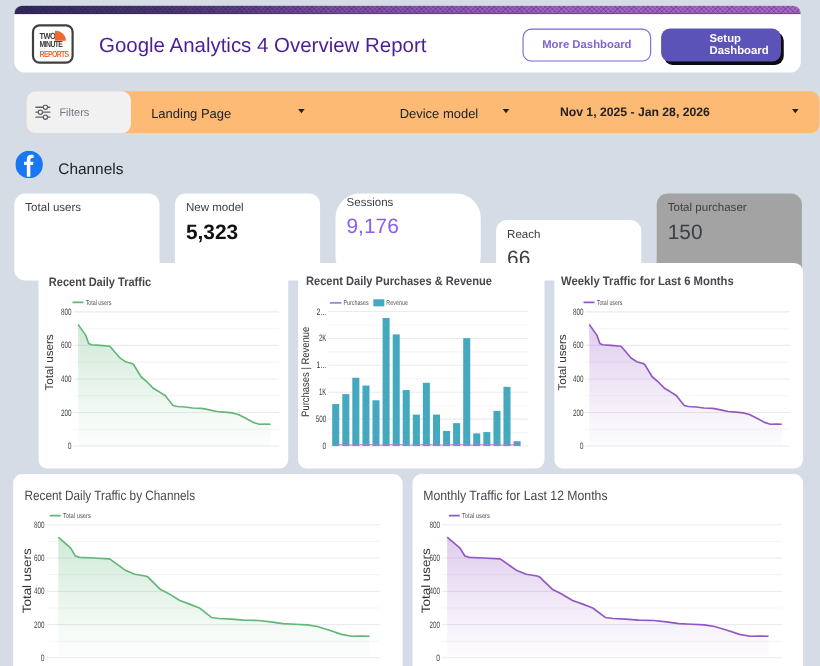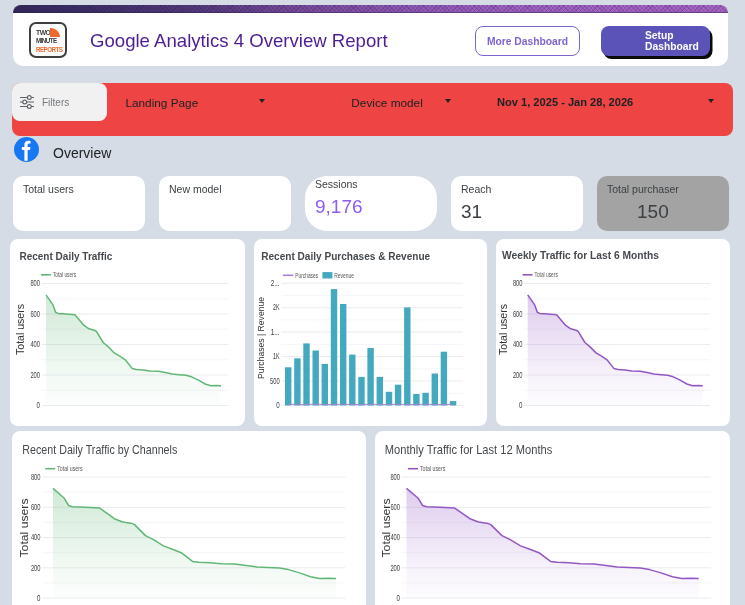--- a/index.html
+++ b/index.html
@@ -11,25 +11,25 @@
     <div style="position:absolute;inset:0;background-image:repeating-linear-gradient(45deg,rgba(35,22,62,.20) 0 1px,transparent 1px 3px),repeating-linear-gradient(-45deg,rgba(35,22,62,.20) 0 1px,transparent 1px 3px);"></div>
   </div>
 
   <div style="position:absolute;left:16px;top:17px;width:38px;height:36px;border:2px solid #3f3f3f;border-radius:7px;background:#fff;overflow:hidden;">
     <div style="position:absolute;left:5px;top:4.5px;font-weight:700;font-size:8px;line-height:8px;color:#3b3b3b;letter-spacing:-0.6px;transform:scaleX(0.85);transform-origin:left;">TWO</div>
     <div style="position:absolute;left:19px;top:4px;width:10px;height:9px;background:#ed6a2f;border-radius:0 9px 0 0;"></div>
     <div style="position:absolute;left:5px;top:13px;font-weight:700;font-size:8px;line-height:8px;color:#3b3b3b;letter-spacing:-0.7px;transform:scaleX(0.78);transform-origin:left;">MINUTE</div>
     <div style="position:absolute;left:5px;top:21.5px;font-weight:700;font-size:8px;line-height:8px;color:#ed6a2f;letter-spacing:-0.7px;transform:scaleX(0.78);transform-origin:left;">REPORTS</div>
   </div>
   <div style="position:absolute;left:77px;top:25px;font-size:18.6px;color:#4c1d95;">Google Analytics 4 Overview Report</div>
-  <div style="position:absolute;left:462px;top:21px;width:105px;height:30px;border:1.5px solid #7e64d2;border-radius:8px;color:#7e64d2;font-weight:700;font-size:10.3px;display:flex;align-items:center;justify-content:center;">More Dashboard</div>
+  <div style="position:absolute;left:462px;top:21px;width:117px;height:30px;border:1.5px solid #7e64d2;border-radius:8px;color:#7e64d2;font-weight:700;font-size:10.3px;display:flex;align-items:center;justify-content:center;">More Dashboard</div>
   <div style="position:absolute;left:588px;top:21px;width:109px;height:30px;background:#5b53b8;border-radius:8px;color:#fff;font-weight:700;font-size:10.3px;display:flex;align-items:center;justify-content:center;box-shadow:2.5px 3px 0 #0b0b0b;padding-left:44px;">Setup Dashboard</div>
 </div>
 
-<div style="position:absolute;left:12px;top:83px;width:721px;height:53px;background:#ef4444;border-radius:8px;">
+<div style="position:absolute;left:24px;top:83px;width:721px;height:38px;background:#fdba74;border-radius:8px;">
   <div style="position:absolute;left:0;top:0;width:95px;height:38px;background:#f1f1f1;border-radius:8px;display:flex;align-items:center;">
     <svg width="14" height="14" viewBox="0 0 14 14" style="margin-left:7.5px;">
       <g stroke="#5f6368" stroke-width="1.2" stroke-linecap="round">
         <line x1="0.5" y1="2.5" x2="13.5" y2="2.5"></line>
           <line x1="0.5" y1="7" x2="13.5" y2="7"></line>
           <line x1="0.5" y1="11.5" x2="13.5" y2="11.5"></line>
       </g>
       <circle cx="9.3" cy="2.5" r="1.9" fill="#fff" stroke="#5f6368" stroke-width="1.2"></circle>
         <circle cx="4.7" cy="7" r="1.9" fill="#fff" stroke="#5f6368" stroke-width="1.2"></circle>
         <circle cx="9.3" cy="11.5" r="1.9" fill="#fff" stroke="#5f6368" stroke-width="1.2"></circle>
@@ -43,45 +43,46 @@
   <span style="position:absolute;left:485px;top:13px;font-size:11.1px;font-weight:700;color:#202124;">Nov 1, 2025 - Jan 28, 2026</span>
   <span style="position:absolute;left:695.5px;top:15.5px;width:0;height:0;border-left:3.6px solid transparent;border-right:3.6px solid transparent;border-top:4.2px solid #222;"></span>
 </div>
 
 <div style="position:absolute;left:14px;top:137px;width:25px;height:25px;">
   <svg width="25" height="25" viewBox="0 0 25 25">
     <circle cx="12.5" cy="12.5" r="12.5" fill="#1877f2"></circle>
     <path d="M16.2 13.3l.5-3.2h-3.1V8c0-.9.4-1.7 1.8-1.7h1.4V3.5s-1.3-.2-2.5-.2c-2.5 0-4.2 1.5-4.2 4.3v2.5H7.3v3.2h2.8V25h3.5V13.3h2.6z" fill="#fff" transform="scale(0.92) translate(1.2 0.8)"></path>
   </svg>
 </div>
-<div style="position:absolute;left:53px;top:145px;font-size:14px;color:#202124;">Overview</div>
+<div style="position:absolute;left:53px;top:145px;font-size:14px;color:#202124;">Channels</div>
 
 <div style="position:absolute;left:13px;top:175.5px;width:716px;display:flex;gap:14px;">
     <div style="flex:1;background:#fff;border-radius:10px;padding:7px 10px 8px 10px;">
       <div style="font-size:10.5px;color:#3c4043;">Total users</div>
     </div>
     <div style="flex:1;background:#fff;border-radius:10px;padding:7px 10px 8px 10px;">
       <div style="font-size:10.5px;color:#3c4043;">New model</div>
+      <div style="font-size:19px;font-weight:700;color:#111;margin-top:6px;">5,323</div>
     </div>
     <div style="flex:1;background:#fff;border-radius:22px;padding:2px 10px 8px 10px;">
       <div style="font-size:10.5px;color:#3c4043;">Sessions</div>
       <div style="font-size:19px;font-weight:400;color:#8b5cf6;margin-top:6px;">9,176</div>
     </div>
-    <div style="flex:1;background:#fff;border-radius:10px;padding:7px 10px 8px 10px;">
+    <div style="flex:1;background:#fff;border-radius:10px;padding:7px 10px 8px 10px;margin-top:24px;">
       <div style="font-size:10.5px;color:#3c4043;">Reach</div>
-      <div style="font-size:19px;font-weight:400;color:#3c4043;margin-top:6px;">31</div>
+      <div style="font-size:19px;font-weight:400;color:#3c4043;margin-top:6px;">66</div>
     </div>
     <div style="flex:1;background:#a3a3a3;border-radius:10px;padding:7px 10px 8px 10px;">
       <div style="font-size:10.5px;color:#3c4043;">Total purchaser</div>
-      <div style="font-size:19px;font-weight:400;color:#3c4043;margin-top:6px;margin-left:30px;">150</div>
+      <div style="font-size:19px;font-weight:400;color:#3c4043;margin-top:6px;">150</div>
     </div>
   </div>
 
 <div style="position:absolute;left:10px;top:238.5px;width:719.5px;height:187px;display:flex;gap:9px;">
-  <div style="position:relative;width:235px;height:187px;background:#fff;border-radius:8px;">
+  <div style="position:relative;width:235px;height:187px;background:#fff;border-radius:8px;margin-left:25px;">
       <svg width="235" height="187" viewBox="0 0 235 187" style="position:absolute;left:0;top:0">
         <defs>
           <linearGradient id="g1" x1="0" y1="0" x2="0" y2="1">
             <stop offset="0" stop-color="#62b777" stop-opacity="0.30"></stop>
             <stop offset="0.75" stop-color="#62b777" stop-opacity="0.07"></stop>
             <stop offset="1" stop-color="#62b777" stop-opacity="0.02"></stop>
           </linearGradient>
         </defs>
         <text x="9.4" y="20.6" font-size="11.2" fill="#45494d" font-family="Liberation Sans, sans-serif" font-weight="600" textLength="93" lengthAdjust="spacingAndGlyphs">Recent Daily Traffic</text>
         <line x1="30.9" y1="35.8" x2="40.9" y2="35.8" stroke="#62b777" stroke-width="1.6"></line>

